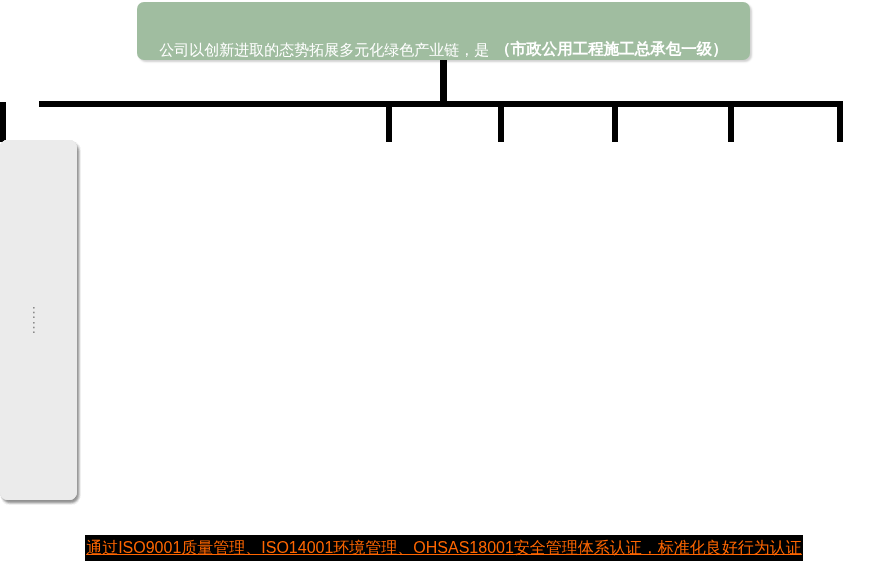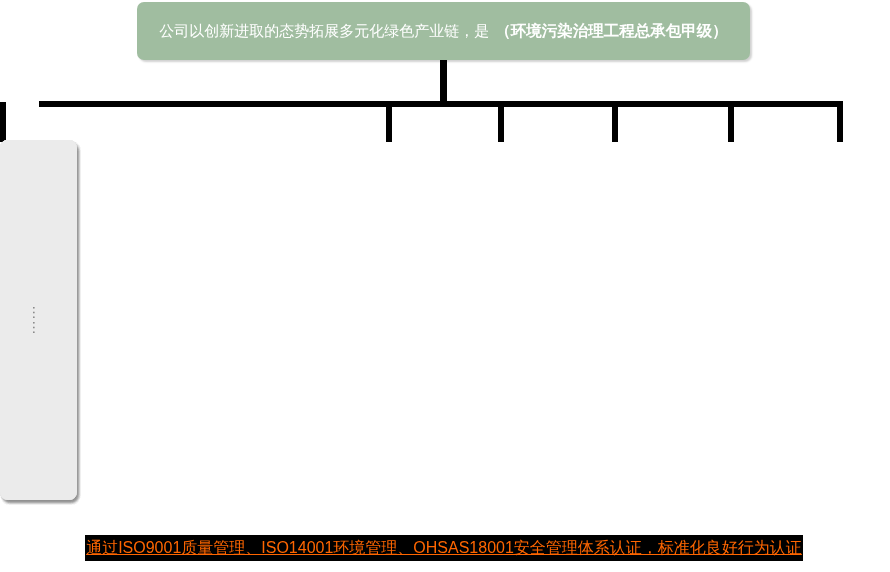--- a/index.html
+++ b/index.html
@@ -19,21 +19,21 @@
   .header-box {
     position: absolute;
     left: 137px;
     top: 2px;
     width: 613px;
     height: 58px;
     background: var(--header-bg, #a0bda0);
     border-radius: 7px;
     box-shadow: 2px 2px 2px rgba(0,0,0,0.18);
     display: flex;
-    align-items: center;
+    align-items: flex-end;
     justify-content: center;
     white-space: nowrap;
     color: #ffffff;
     font-size: 15px;
   }
   .header-box .hl {
     font-weight: bold;
     font-size: 15.5px;
     margin-left: 6px;
   }
@@ -124,21 +124,21 @@
     text-decoration: underline;
   }
 </style>
 </head>
 <body>
 
 <div class="stage">
 
   <div class="header-box">
     <span>公司以创新进取的态势拓展多元化绿色产业链，是</span>
-    <span class="hl">（环境污染治理工程总承包甲级）</span>
+    <span class="hl">（市政公用工程施工总承包一级）</span>
   </div>
 
   <div class="stem"></div>
   <div class="hline"></div>
   <div class="drop"></div>
   <div class="drop"></div>
   <div class="drop"></div>
   <div class="drop"></div>
   <div class="drop"></div>
   <div class="drop"></div>

